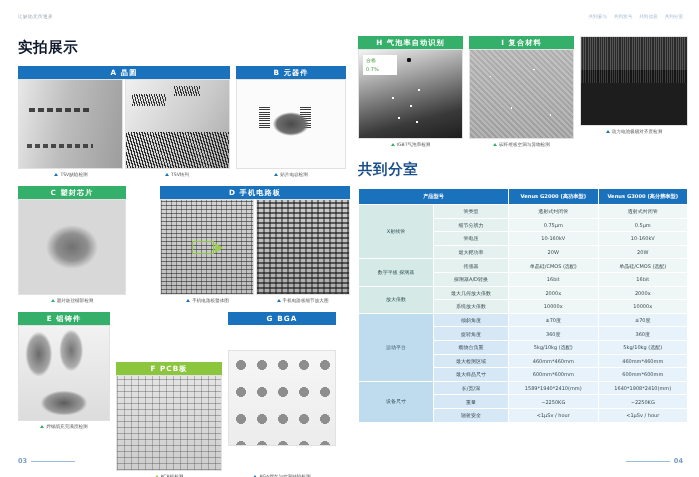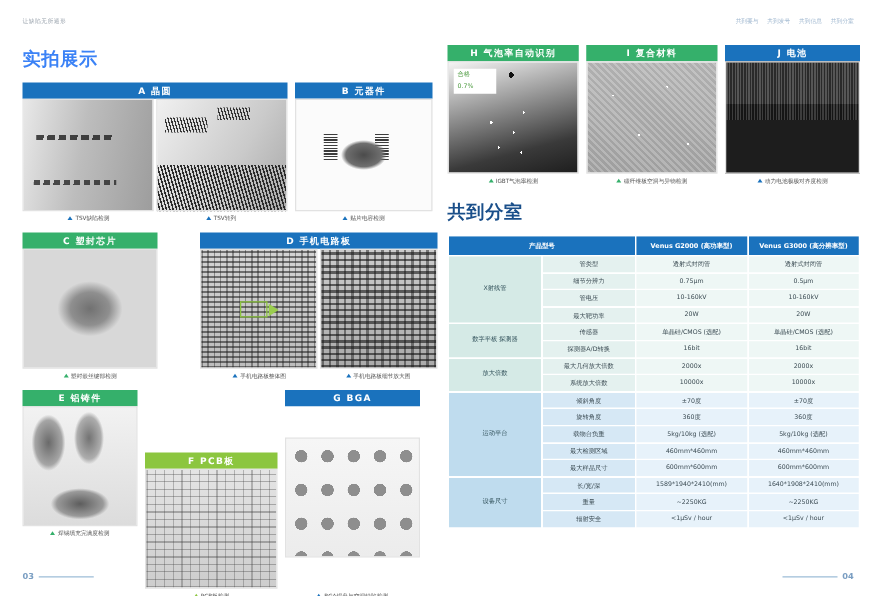--- a/index.html
+++ b/index.html
@@ -18,21 +18,21 @@
     font-size: 4.6px; color: #9aa3ad; letter-spacing: .4px; white-space: nowrap;
   }
   .topnav { position: absolute; right: 16px; top: 14px; display: flex; gap: 7px; }
   .topnav span { font-size: 4.6px; color: #9fb7cf; white-space: nowrap; }
 
   
   .col-left  { position: absolute; left: 18px;  top: 38px; width: 332px; }
   .col-right { position: absolute; left: 358px; top: 36px; width: 330px; }
 
   .sec-title {
-    font-size: 14.5px; font-weight: bold; color: #3b82f6;
+    font-size: 14.5px; font-weight: bold; color: #0f172a;
     letter-spacing: .6px; margin-bottom: 9px;
   }
   .sec-title.right { color: #1a4f8a; }
 
   
   .row { display: flex; gap: 6px; margin-bottom: 6px; }
   .block { display: flex; flex-direction: column; }
   .bar {
     height: 13px; line-height: 13px; text-align: center;
     font-size: 7.2px; font-weight: bold; color: #fff; letter-spacing: 1.1px;
@@ -320,21 +320,20 @@
               <div class="ph xr-comp" style="width: 105px; height: 90px;"></div>
             </div>
             <div class="caprow">
               <div class="cap" style="width: 105px;">
                 <span class="tri green"></span>
                 <span>碳纤维板空洞与异物检测</span>
               </div>
             </div>
           </div>
           <div class="block" style="width: 108px;">
-            <div class="bar blue">J  电池</div>
             <div class="imgs">
               <div class="ph xr-batt" style="width: 108px; height: 90px;"></div>
             </div>
             <div class="caprow">
               <div class="cap" style="width: 108px;">
                 <span class="tri blue"></span>
                 <span>动力电池极极对齐度检测</span>
               </div>
             </div>
           </div>

